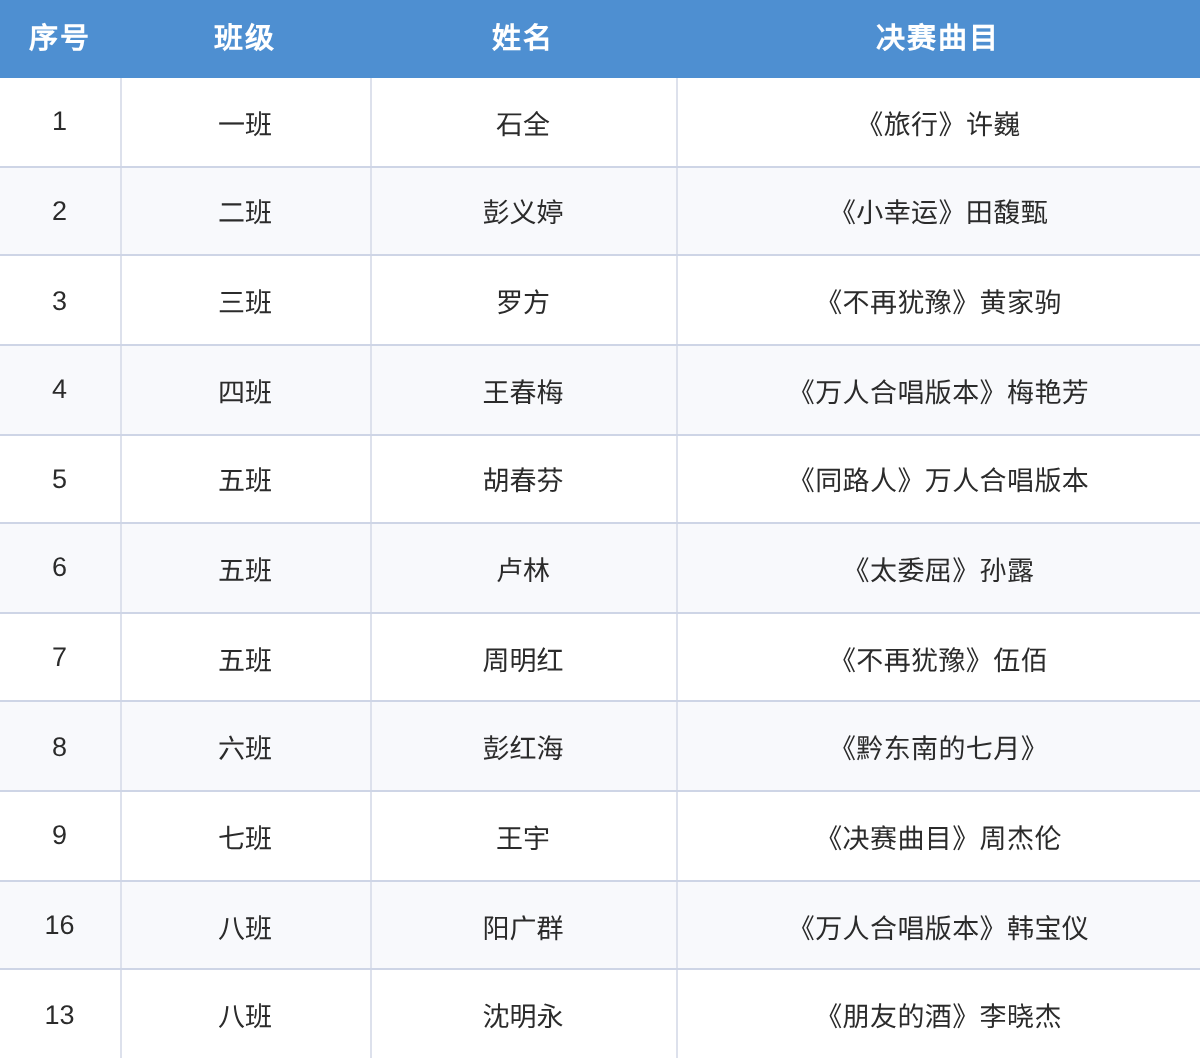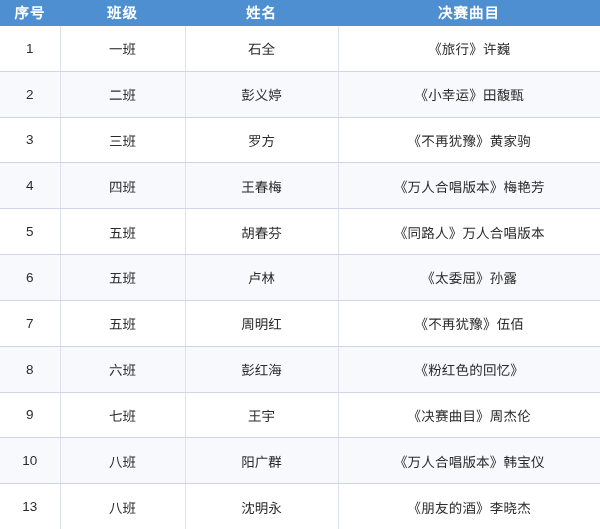--- a/index.html
+++ b/index.html
@@ -28,21 +28,21 @@
   col.c-class { width: 125px; }
   col.c-name  { width: 153px; }
   col.c-song  { width: 262px; }
 
   
   #results-table thead th {
     background: #4e8fd1;
     color: #ffffff;
     font-size: 14.5px;
     font-weight: bold;
-    height: 26px;
+    height: 39px;
     line-height: 26px;
     padding: 0;
     text-align: center;
     letter-spacing: 1px;
     border: none;
     white-space: nowrap;
   }
 
   
   #results-table tbody td {
@@ -129,30 +129,30 @@
       <tr>
         <td class="cell-index">7</td>
         <td class="cell-class">五班</td>
         <td class="cell-name">周明红</td>
         <td class="cell-song">《不再犹豫》伍佰</td>
       </tr>
       <tr>
         <td class="cell-index">8</td>
         <td class="cell-class">六班</td>
         <td class="cell-name">彭红海</td>
-        <td class="cell-song">《粉红色的回忆》</td>
+        <td class="cell-song">《黔东南的七月》</td>
       </tr>
       <tr>
         <td class="cell-index">9</td>
         <td class="cell-class">七班</td>
         <td class="cell-name">王宇</td>
         <td class="cell-song">《决赛曲目》周杰伦</td>
       </tr>
       <tr>
-        <td class="cell-index">10</td>
+        <td class="cell-index">16</td>
         <td class="cell-class">八班</td>
         <td class="cell-name">阳广群</td>
         <td class="cell-song">《万人合唱版本》韩宝仪</td>
       </tr>
       <tr>
         <td class="cell-index">13</td>
         <td class="cell-class">八班</td>
         <td class="cell-name">沈明永</td>
         <td class="cell-song">《朋友的酒》李晓杰</td>
       </tr>

